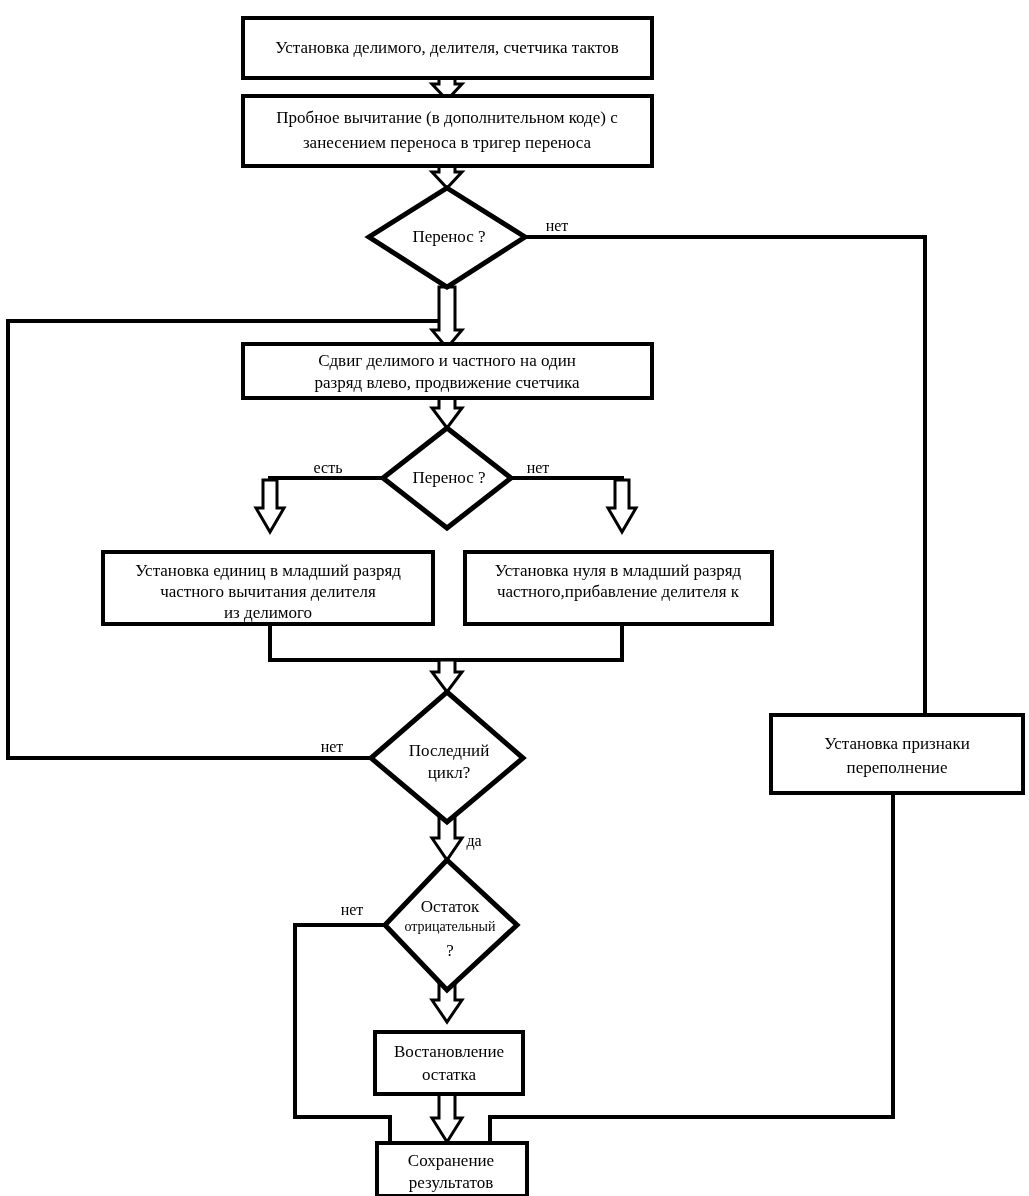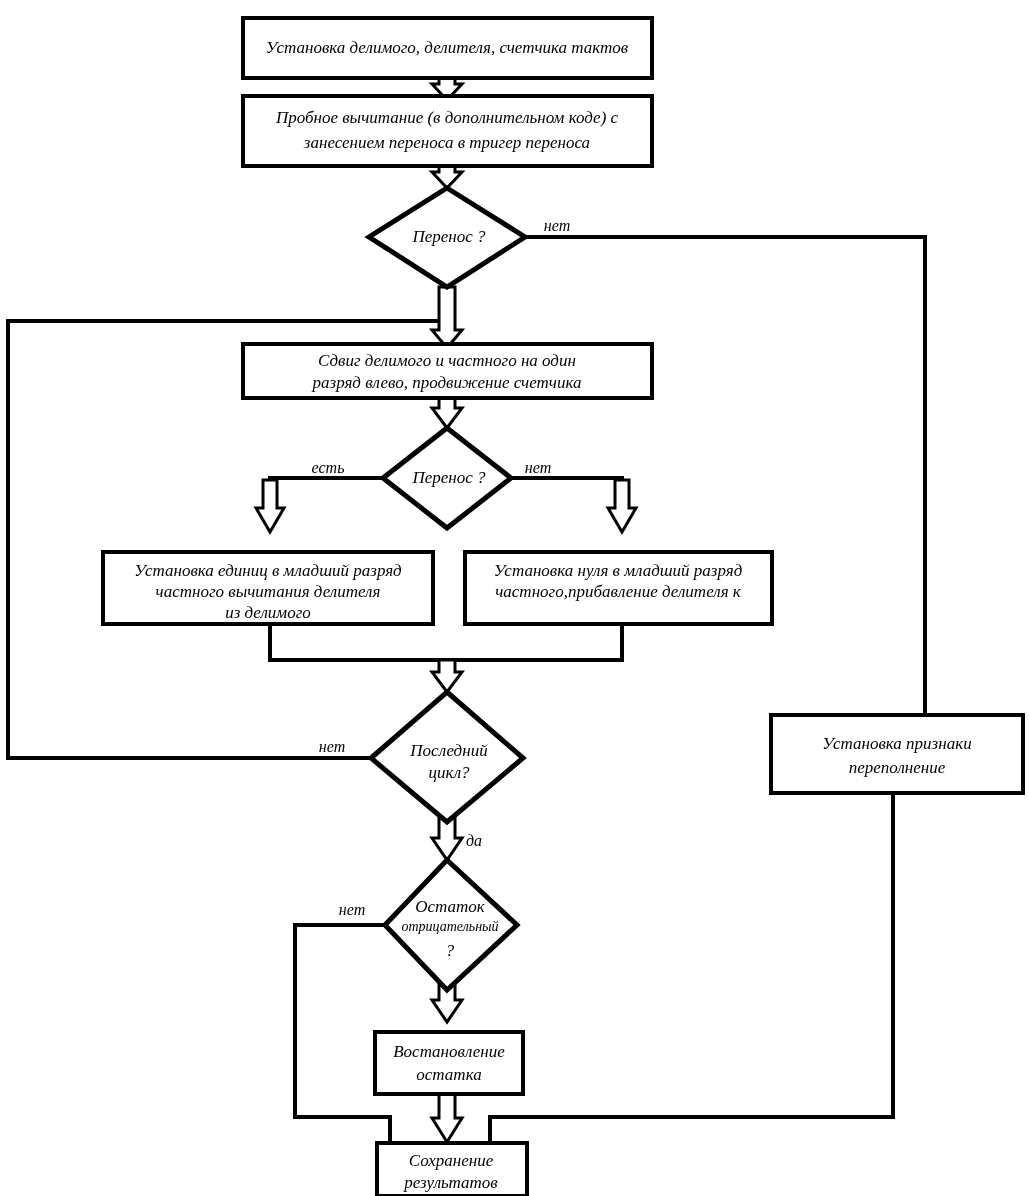--- a/index.html
+++ b/index.html
@@ -9,21 +9,20 @@
   }
   body {
     font-family: "Liberation Serif", serif;
   }
   #flowchart-root {
     position: relative;
     width: 1029px;
     height: 1196px;
     background: #ffffff;
     overflow: hidden;
-    font-style: italic;
   }
   svg.fc {
     display: block;
     width: 1029px;
     height: 1196px;
   }
   .fc-line {
     stroke: #000000;
     stroke-width: 4;
     fill: none;

